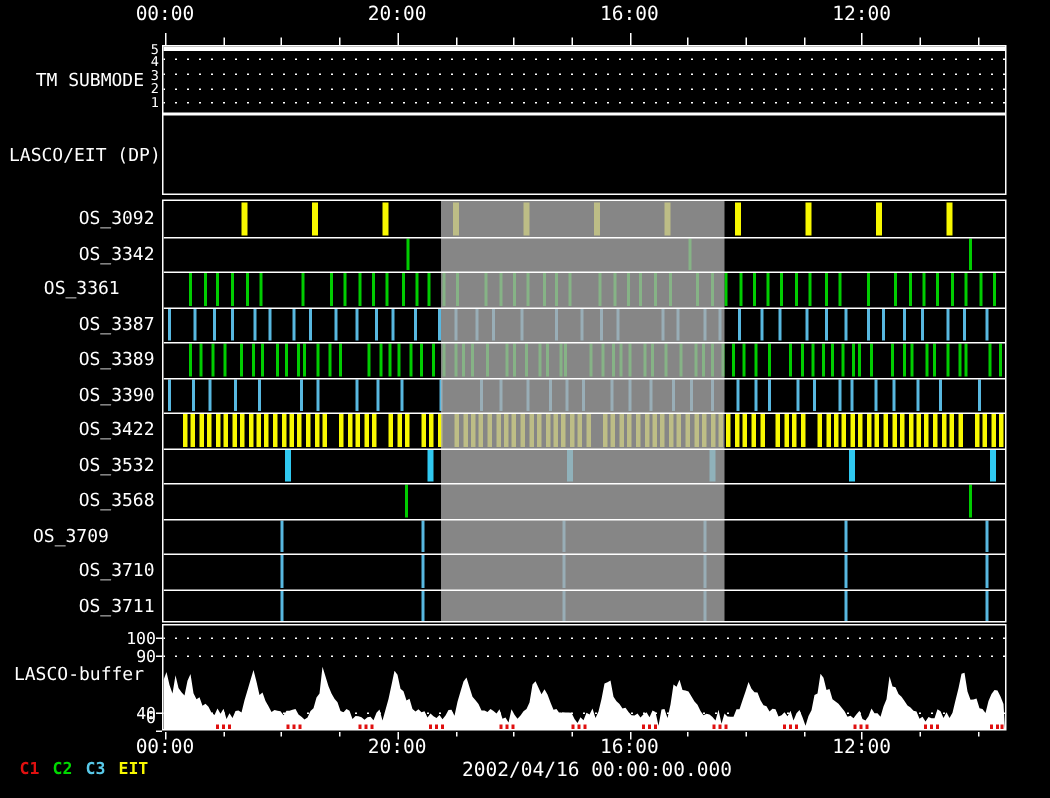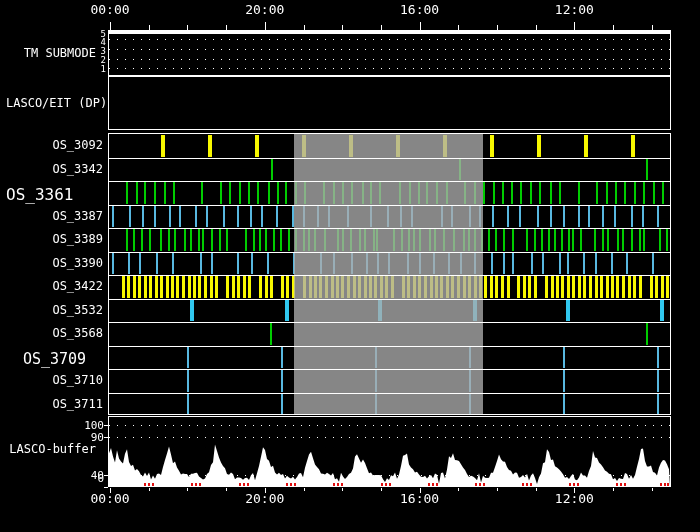--- a/index.html
+++ b/index.html
@@ -387,28 +387,28 @@
         <div class="abs" style="left: 0px; top: 117.5px; width: 561px; height: 1px; background: rgb(255, 255, 255); z-index: 3;"></div>
         <div class="abs" style="left: 0px; top: 141px; width: 561px; height: 1px; background: rgb(255, 255, 255); z-index: 3;"></div>
         <div class="abs" style="left: 0px; top: 164.5px; width: 561px; height: 1px; background: rgb(255, 255, 255); z-index: 3;"></div>
         <div class="abs" style="left: 0px; top: 188px; width: 561px; height: 1px; background: rgb(255, 255, 255); z-index: 3;"></div>
         <div class="abs" style="left: 0px; top: 211.5px; width: 561px; height: 1px; background: rgb(255, 255, 255); z-index: 3;"></div>
         <div class="abs" style="left: 0px; top: 235px; width: 561px; height: 1px; background: rgb(255, 255, 255); z-index: 3;"></div>
         <div class="abs" style="left: 0px; top: 258.5px; width: 561px; height: 1px; background: rgb(255, 255, 255); z-index: 3;"></div>
       </div>
       <div class="lbl" style="left: 6px; top: 138px; width: 97px; text-align: right; font-size: 12px;">OS_3092</div>
       <div class="lbl" style="left: 6px; top: 161.5px; width: 97px; text-align: right; font-size: 12px;">OS_3342</div>
-      <div class="lbl" style="left: 6px; top: 185px; width: 97px; text-align: left; font-size: 16px;">OS_3361</div>
+      <div class="lbl" style="left: 6px; top: 185px; width: 97px; text-align: center; font-size: 12px;">OS_3361</div>
       <div class="lbl" style="left: 6px; top: 208.5px; width: 97px; text-align: right; font-size: 12px;">OS_3387</div>
       <div class="lbl" style="left: 6px; top: 232px; width: 97px; text-align: right; font-size: 12px;">OS_3389</div>
       <div class="lbl" style="left: 6px; top: 255.5px; width: 97px; text-align: right; font-size: 12px;">OS_3390</div>
       <div class="lbl" style="left: 6px; top: 279px; width: 97px; text-align: right; font-size: 12px;">OS_3422</div>
       <div class="lbl" style="left: 6px; top: 302.5px; width: 97px; text-align: right; font-size: 12px;">OS_3532</div>
       <div class="lbl" style="left: 6px; top: 326px; width: 97px; text-align: right; font-size: 12px;">OS_3568</div>
-      <div class="lbl" style="left: 6px; top: 349.5px; width: 97px; text-align: center; font-size: 15px;">OS_3709</div>
+      <div class="lbl" style="left: 22px; top: 349.5px; width: 97px; text-align: left; font-size: 12px;">OS_3709</div>
       <div class="lbl" style="left: 6px; top: 373px; width: 97px; text-align: right; font-size: 12px;">OS_3710</div>
       <div class="lbl" style="left: 6px; top: 396.5px; width: 97px; text-align: right; font-size: 12px;">OS_3711</div>
       <div class="panelbox" style="left: 108px; top: 416px; width: 563px; height: 71px;"></div>
       <div class="lbl" style="left: 6px; top: 442px; width: 90px; text-align: right; font-size: 12px;">LASCO-buffer</div>
       <div class="dotline" style="left: 109px; top: 425px; width: 561px;"></div>
       <div class="dotline" style="left: 109px; top: 437.4px; width: 561px;"></div>
       <div class="dotline" style="left: 109px; top: 474.6px; width: 561px;"></div>
       <div class="lbl" style="left: 66px; top: 419px; width: 38px; text-align: right; font-size: 11px;">100</div>
       <div class="abs" style="left: 104px; top: 425px; width: 4px; height: 1px; background: rgb(255, 255, 255);"></div>
       <div class="lbl" style="left: 66px; top: 431.4px; width: 38px; text-align: right; font-size: 11px;">90</div>
@@ -471,13 +471,20 @@
       <div class="abs" style="left: 226.1px; top: 488px; width: 1px; height: 3px; background: rgb(255, 255, 255);"></div>
       <div class="abs" style="left: 303.5px; top: 488px; width: 1px; height: 3px; background: rgb(255, 255, 255);"></div>
       <div class="abs" style="left: 342.2px; top: 488px; width: 1px; height: 3px; background: rgb(255, 255, 255);"></div>
       <div class="abs" style="left: 380.9px; top: 488px; width: 1px; height: 3px; background: rgb(255, 255, 255);"></div>
       <div class="abs" style="left: 458.3px; top: 488px; width: 1px; height: 3px; background: rgb(255, 255, 255);"></div>
       <div class="abs" style="left: 497px; top: 488px; width: 1px; height: 3px; background: rgb(255, 255, 255);"></div>
       <div class="abs" style="left: 535.7px; top: 488px; width: 1px; height: 3px; background: rgb(255, 255, 255);"></div>
       <div class="abs" style="left: 613.1px; top: 488px; width: 1px; height: 3px; background: rgb(255, 255, 255);"></div>
       <div class="abs" style="left: 651.8px; top: 488px; width: 1px; height: 3px; background: rgb(255, 255, 255);"></div>
     </div>
+  <div class="lbl" id="legend" style="left:0;top:503px;width:110px;height:16px;">
+      <div class="lbl" style="left: 13px; top: 3px; font-size: 11px; font-weight: bold; color: rgb(224, 16, 16); position: absolute;">C1</div>
+      <div class="lbl" style="left: 35px; top: 3px; font-size: 11px; font-weight: bold; color: rgb(0, 216, 0); position: absolute;">C2</div>
+      <div class="lbl" style="left: 57px; top: 3px; font-size: 11px; font-weight: bold; color: rgb(88, 200, 232); position: absolute;">C3</div>
+      <div class="lbl" style="left: 79px; top: 3px; font-size: 11px; font-weight: bold; color: rgb(248, 248, 0); position: absolute;">EIT</div>
+    </div>
+  <div class="lbl" style="left:308px;top:506px;font-size:13px;letter-spacing:0px;">2002/04/16 00:00:00.000</div>
 </div>
 
 </body></html>

